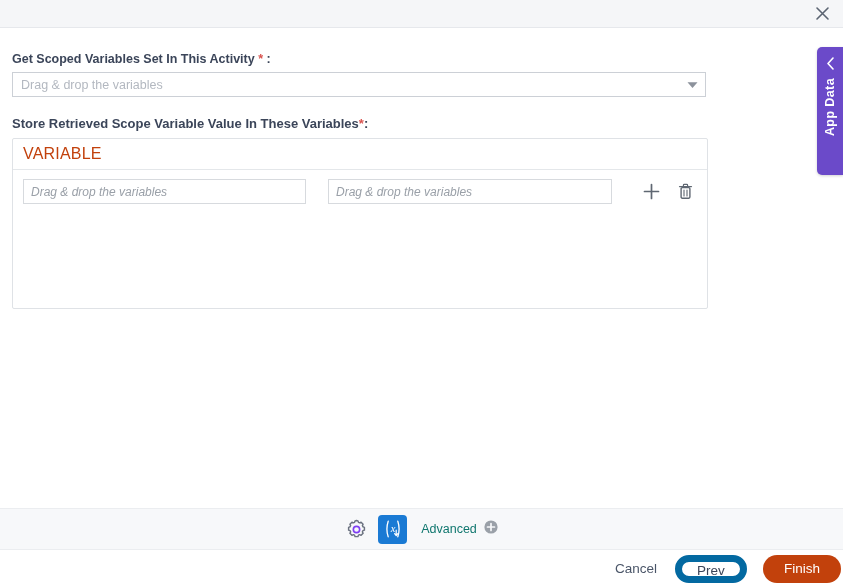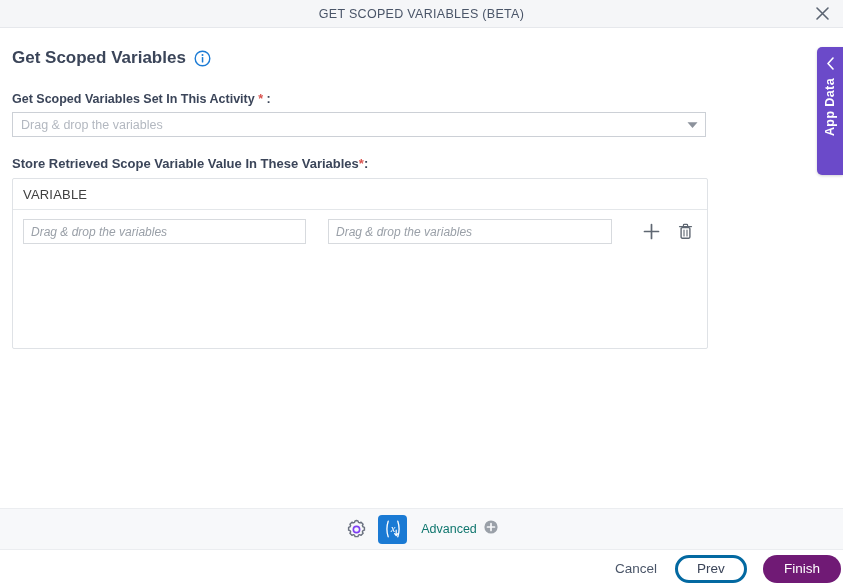--- a/index.html
+++ b/index.html
@@ -123,22 +123,22 @@
   }
   .table-head {
     display: flex;
     height: 31px;
     align-items: center;
     border-bottom: 1px solid #e4e7ea;
     padding-left: 10px;
     box-sizing: border-box;
   }
   .th {
-    font-size: 13px;
-    color: #404040;
+    font-size: 16px;
+    color: #c2410c;
     letter-spacing: .2px;
   }
   .th.variable { width: 315px; }
   .th.value { width: 300px; }
 
   .table-row {
     display: flex;
     align-items: center;
     padding: 9px 0 0 10px;
   }
@@ -261,63 +261,52 @@
     background: none;
     border: none;
     cursor: pointer;
     font-family: "Liberation Sans", sans-serif;
     padding: 4px 2px;
   }
   .btn-prev {
     font-size: 13.5px;
     color: #3b4559;
     background: #fff;
-    border: 3px solid #0369a1;
+    border: 7px solid #0369a1;
     border-radius: 17px;
     width: 72px;
     height: 28px;
     cursor: pointer;
     font-family: "Liberation Sans", sans-serif;
   }
   .btn-finish {
     font-size: 13.5px;
     color: #fff;
-    background: #701a75;
+    background: #c2410c;
     border: none;
     border-radius: 17px;
     width: 78px;
     height: 28px;
     cursor: pointer;
     font-family: "Liberation Sans", sans-serif;
   }
 </style>
 </head>
 <body>
 
 <div class="titlebar">
-  <span class="titlebar-text">GET SCOPED VARIABLES (BETA)</span>
   <span class="close-btn">
     <svg width="15" height="15" viewBox="0 0 15 15" aria-hidden="true">
       <path d="M2 2 L13 13 M13 2 L2 13" stroke="#5b6472" stroke-width="1.6" fill="none" stroke-linecap="round"></path>
     </svg>
   </span>
 </div>
 
 <div class="content">
 
-  <div class="page-title-row">
-    <span class="page-title">Get Scoped Variables</span>
-    <span class="info-icon">
-      <svg width="17" height="17" viewBox="0 0 17 17" aria-hidden="true">
-        <circle cx="8.5" cy="8.5" r="7.3" fill="none" stroke="#1a7ad4" stroke-width="1.4"></circle>
-        <circle cx="8.5" cy="4.9" r="1" fill="#1a7ad4"></circle>
-        <rect x="7.8" y="6.9" width="1.5" height="5.6" rx=".6" fill="#1a7ad4"></rect>
-      </svg>
-    </span>
-  </div>
 
   <div class="field-label">
     <span>Get Scoped Variables Set In This Activity</span>
     <span class="req">*</span>
     <span>:</span>
   </div>
 
   <div class="dropdown-wrap">
     <input class="dropdown-input" type="text" placeholder="Drag &amp; drop the variables" style="">
     <span class="caret">

